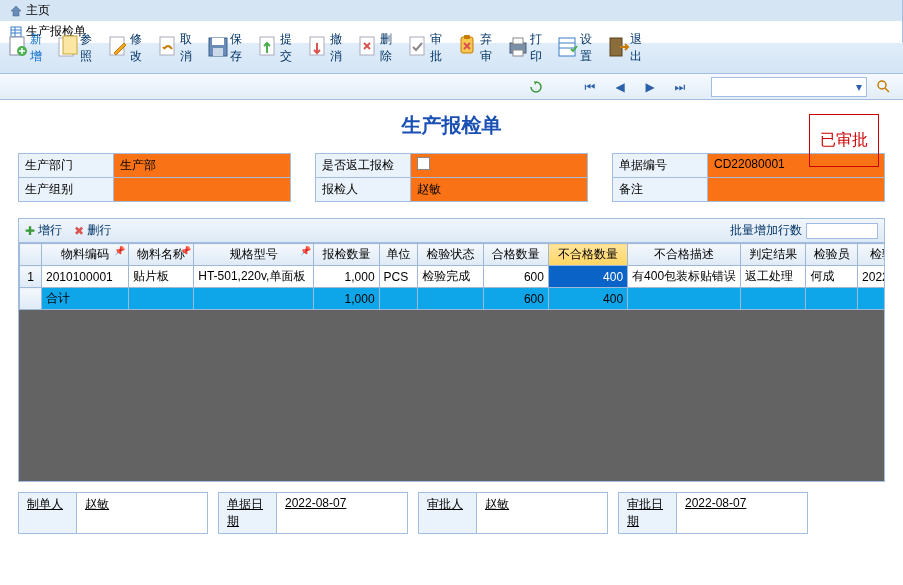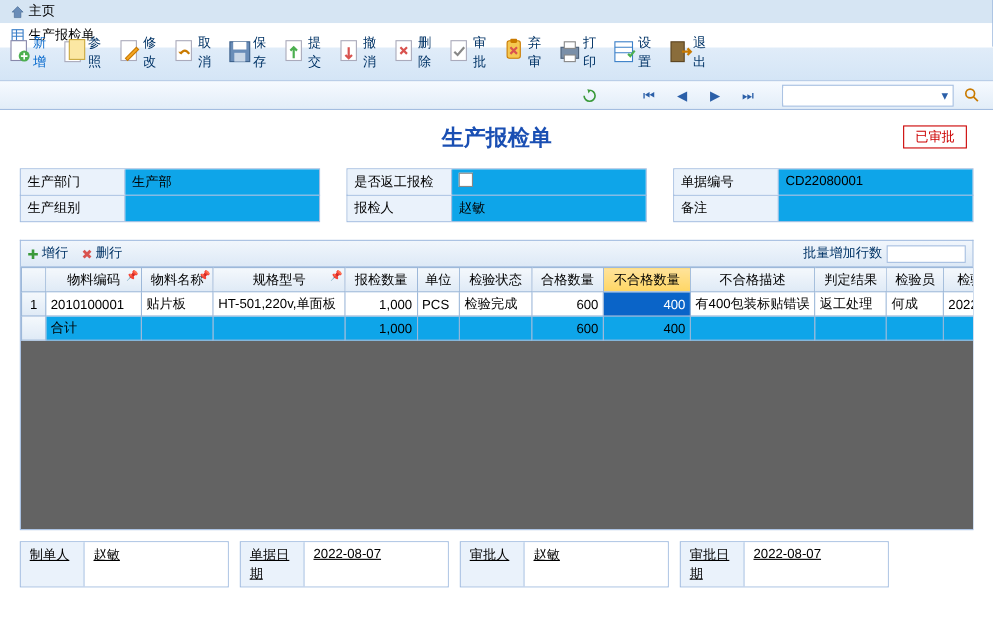--- a/index.html
+++ b/index.html
@@ -21,29 +21,29 @@
 
 .navrow { display: flex; align-items: center; justify-content: flex-end; gap: 4px; background: linear-gradient(#f6faff, #e2edf8); border-bottom: 1px solid #a3bde0; height: 26px; padding: 0 6px; }
 .navbtn { width: 26px; height: 20px; display: flex; align-items: center; justify-content: center; cursor: pointer; color: #2b5fa8; font-size: 12px; }
 .navbox { display: flex; align-items: center; border: 1px solid #a3bde0; background: #fff; height: 20px; }
 .navbox input { border: none; width: 140px; padding: 0 4px; font-size: 12px; outline: none; }
 .navbox .dd { width: 14px; text-align: center; color: #2b5fa8; cursor: pointer; }
 
 
 .titlewrap { position: relative; text-align: center; padding: 12px 0 6px; }
 .title { color: #1a4fb3; font-size: 20px; font-weight: bold; }
-.stamp { position: absolute; right: 24px; top: 14px; border: 1px solid #c00; color: #c00; padding: 1px 10px; font-size: 12px; }
+.stamp { position: absolute; right: 24px; top: 14px; border: 1px solid #c00; color: #c00; padding: 15px 10px; font-size: 16px; }
 
 
 .hdr { display: flex; gap: 24px; padding: 8px 18px; }
 .hdrcol { flex: 1; }
 .hrow { display: flex; border: 1px solid #a3bde0; margin-top: -1px; }
 .hrow:first-child { margin-top: 0; }
 .hlabel { background: #eaf2fb; width: 95px; padding: 3px 6px; border-right: 1px solid #a3bde0; }
-.hval { flex: 1; padding: 3px 6px; background: #0ea5e9; }
+.hval { flex: 1; padding: 3px 6px; background: #f97316; }
 .chk { width: 13px; height: 13px; border: 1px solid #888; display: inline-block; background: #fff; }
 
 
 .gridbar { display: flex; align-items: center; justify-content: space-between; background: linear-gradient(#f1f6fc, #dde9f6); border: 1px solid #a3bde0; border-bottom: none; margin: 8px 18px 0; height: 24px; padding: 0 6px; }
 .gbtns { display: flex; gap: 12px; }
 .gbtn { display: flex; align-items: center; gap: 3px; cursor: pointer; color: #003366; }
 .gright { display: flex; align-items: center; gap: 4px; color: #003366; }
 .gright input { width: 72px; border: 1px solid #a3bde0; height: 16px; font-size: 12px; }
 
 

